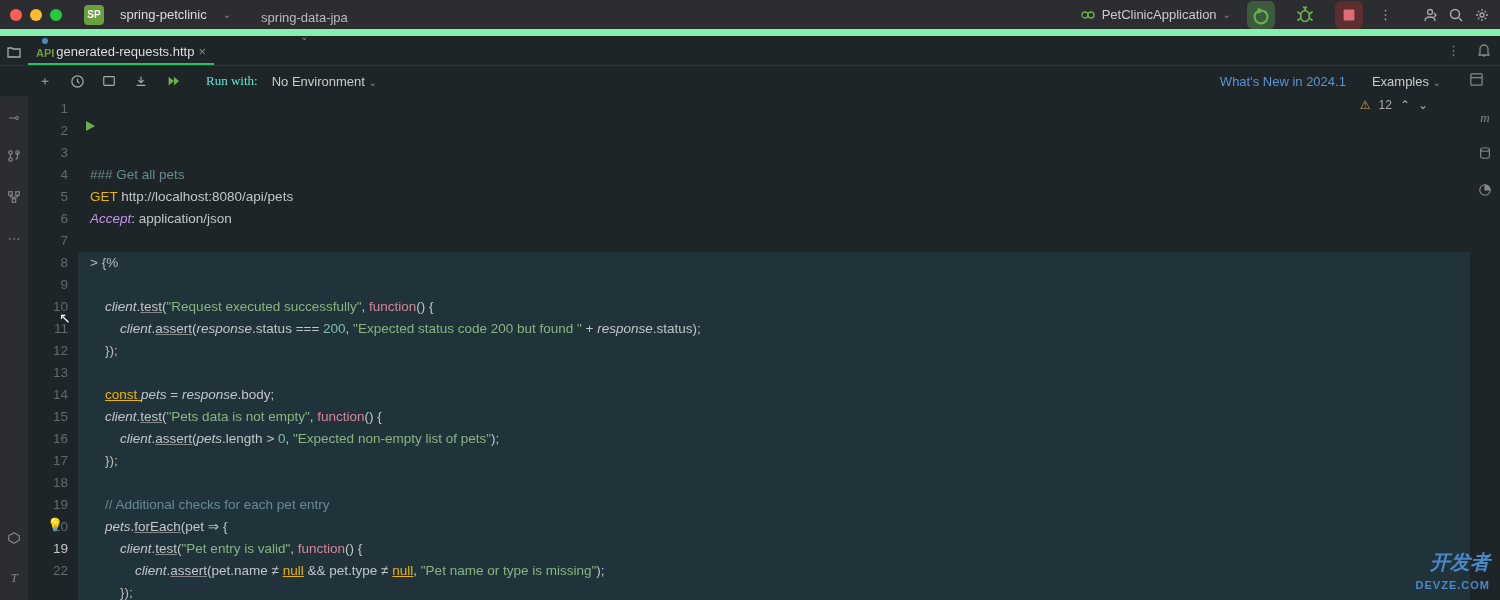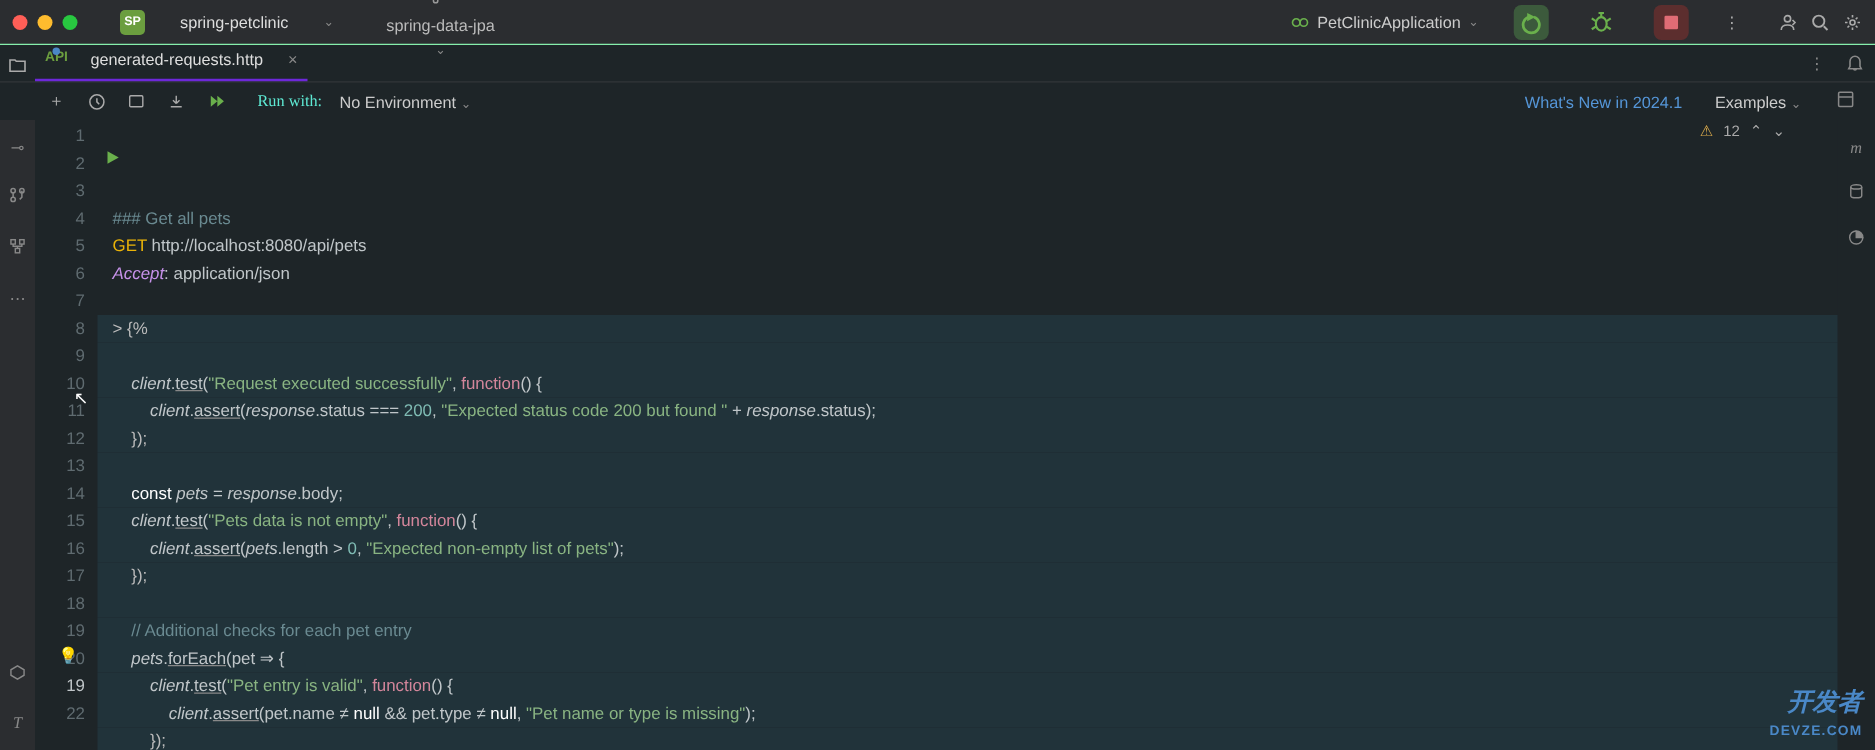--- a/index.html
+++ b/index.html
@@ -1,19 +1,19 @@
 <!DOCTYPE html>
 <html><head>
 <meta charset="utf-8">
 <style>
 * { margin: 0; padding: 0; box-sizing: border-box; font-family: -apple-system, BlinkMacSystemFont, "Segoe UI", sans-serif; }
 body { background: #1e2528; color: #bbb; width: 1500px; height: 600px; overflow: hidden; font-size: 13px; }
 
 
-.titlebar { height: 36px; background: #2b2d30; display: flex; align-items: center; padding: 0 10px; gap: 28px; border-bottom: 1px solid #86efac; }
+.titlebar { height: 36px; background: #2b2d30; display: flex; align-items: center; padding: 0 10px; gap: 16px; border-bottom: 7px solid #86efac; }
 .traffic { display: flex; gap: 8px; }
 .traffic span { width: 12px; height: 12px; border-radius: 50%; display: inline-block; }
 .traffic .red { background: #ff5f57; }
 .traffic .yellow { background: #febc2e; }
 .traffic .green { background: #28c840; }
 .proj-badge { width: 20px; height: 20px; background: #6b9e3f; border-radius: 4px; display: flex; align-items: center; justify-content: center; font-size: 10px; font-weight: bold; color: #fff; margin-left: 6px; }
 .proj-name { color: #ddd; font-size: 13px; }
 .chev { color: #888; font-size: 10px; }
 .branch-box { display: flex; align-items: center; gap: 6px; margin-left: 14px; flex-direction: column; }
 .branch-icon { color: #999; }
@@ -22,21 +22,21 @@
 .run-cfg svg { width: 16px; height: 16px; }
 .tb-btn { width: 28px; height: 28px; display: flex; align-items: center; justify-content: center; border-radius: 6px; }
 .tb-run { background: #3c5a3c; }
 .tb-debug { }
 .tb-stop { background: #5c2e2e; }
 .tb-run svg, .tb-debug svg, .tb-stop svg { width: 26px; height: 26px; }
 .tb-icons { display: flex; gap: 10px; color: #aaa; align-items: center; }
 
 
 .tabrow { height: 30px; display: flex; align-items: center; padding-left: 28px; border-bottom: 1px solid #323638; }
-.tab { display: flex; align-items: flex-start; gap: 18px; padding: 4px 8px; border-bottom: 2px solid #6d28d9; height: 100%; position: relative; }
+.tab { display: flex; align-items: flex-end; gap: 2px; padding: 4px 8px; border-bottom: 2px solid #22c55e; height: 100%; position: relative; }
 .tab .mod-dot { position: absolute; top: 2px; left: 14px; width: 6px; height: 6px; background: #4a88c7; border-radius: 50%; }
 .tab .file-icon { color: #6b9e3f; font-size: 11px; font-weight: bold; }
 .tab .fname { color: #ddd; font-size: 13px; }
 .tab .close { color: #888; cursor: pointer; margin-left: 2px; }
 .tabrow-spacer { flex: 1; }
 .tabrow .menu-icon { color: #888; padding-right: 40px; }
 
 
 .ed-toolbar { height: 30px; display: flex; align-items: center; padding-left: 36px; gap: 14px; color: #aaa; padding-right: 16px; }
 .ed-toolbar .tb-ico { width: 18px; display: flex; justify-content: center; }
@@ -67,21 +67,21 @@
 .c-url { color: #c0c6c9; }
 .c-header { color: #c792ea; font-style: italic; }
 .c-hval { color: #c0c6c9; }
 .c-op { color: #c0c6c9; }
 .c-it { font-style: italic; color: #c0c6c9; }
 .c-prop { color: #c0c6c9; }
 .c-prop-u { color: #c0c6c9; text-decoration: underline; text-decoration-color: #888; }
 .c-str { color: #89b482; }
 .c-num { color: #7fbbb3; }
 .c-fn { color: #d3869b; }
-.c-const { color: #ffffff; }
+.c-const { color: #eab308; text-decoration: underline; }
 .c-arrow { color: #c0c6c9; }
 
 .cursor-arrow { position: absolute; left: 31px; top: 214px; color: #fff; font-size: 14px; }
 
 .watermark { position: absolute; right: 10px; bottom: 8px; color: #4a88c7; font-size: 20px; font-style: italic; font-weight: bold; text-align: right; line-height: 1; }
 .watermark small { font-size: 11px; color: #4a88c7; font-style: normal; letter-spacing: 1px; }
 </style>
 </head>
 <body>
 

